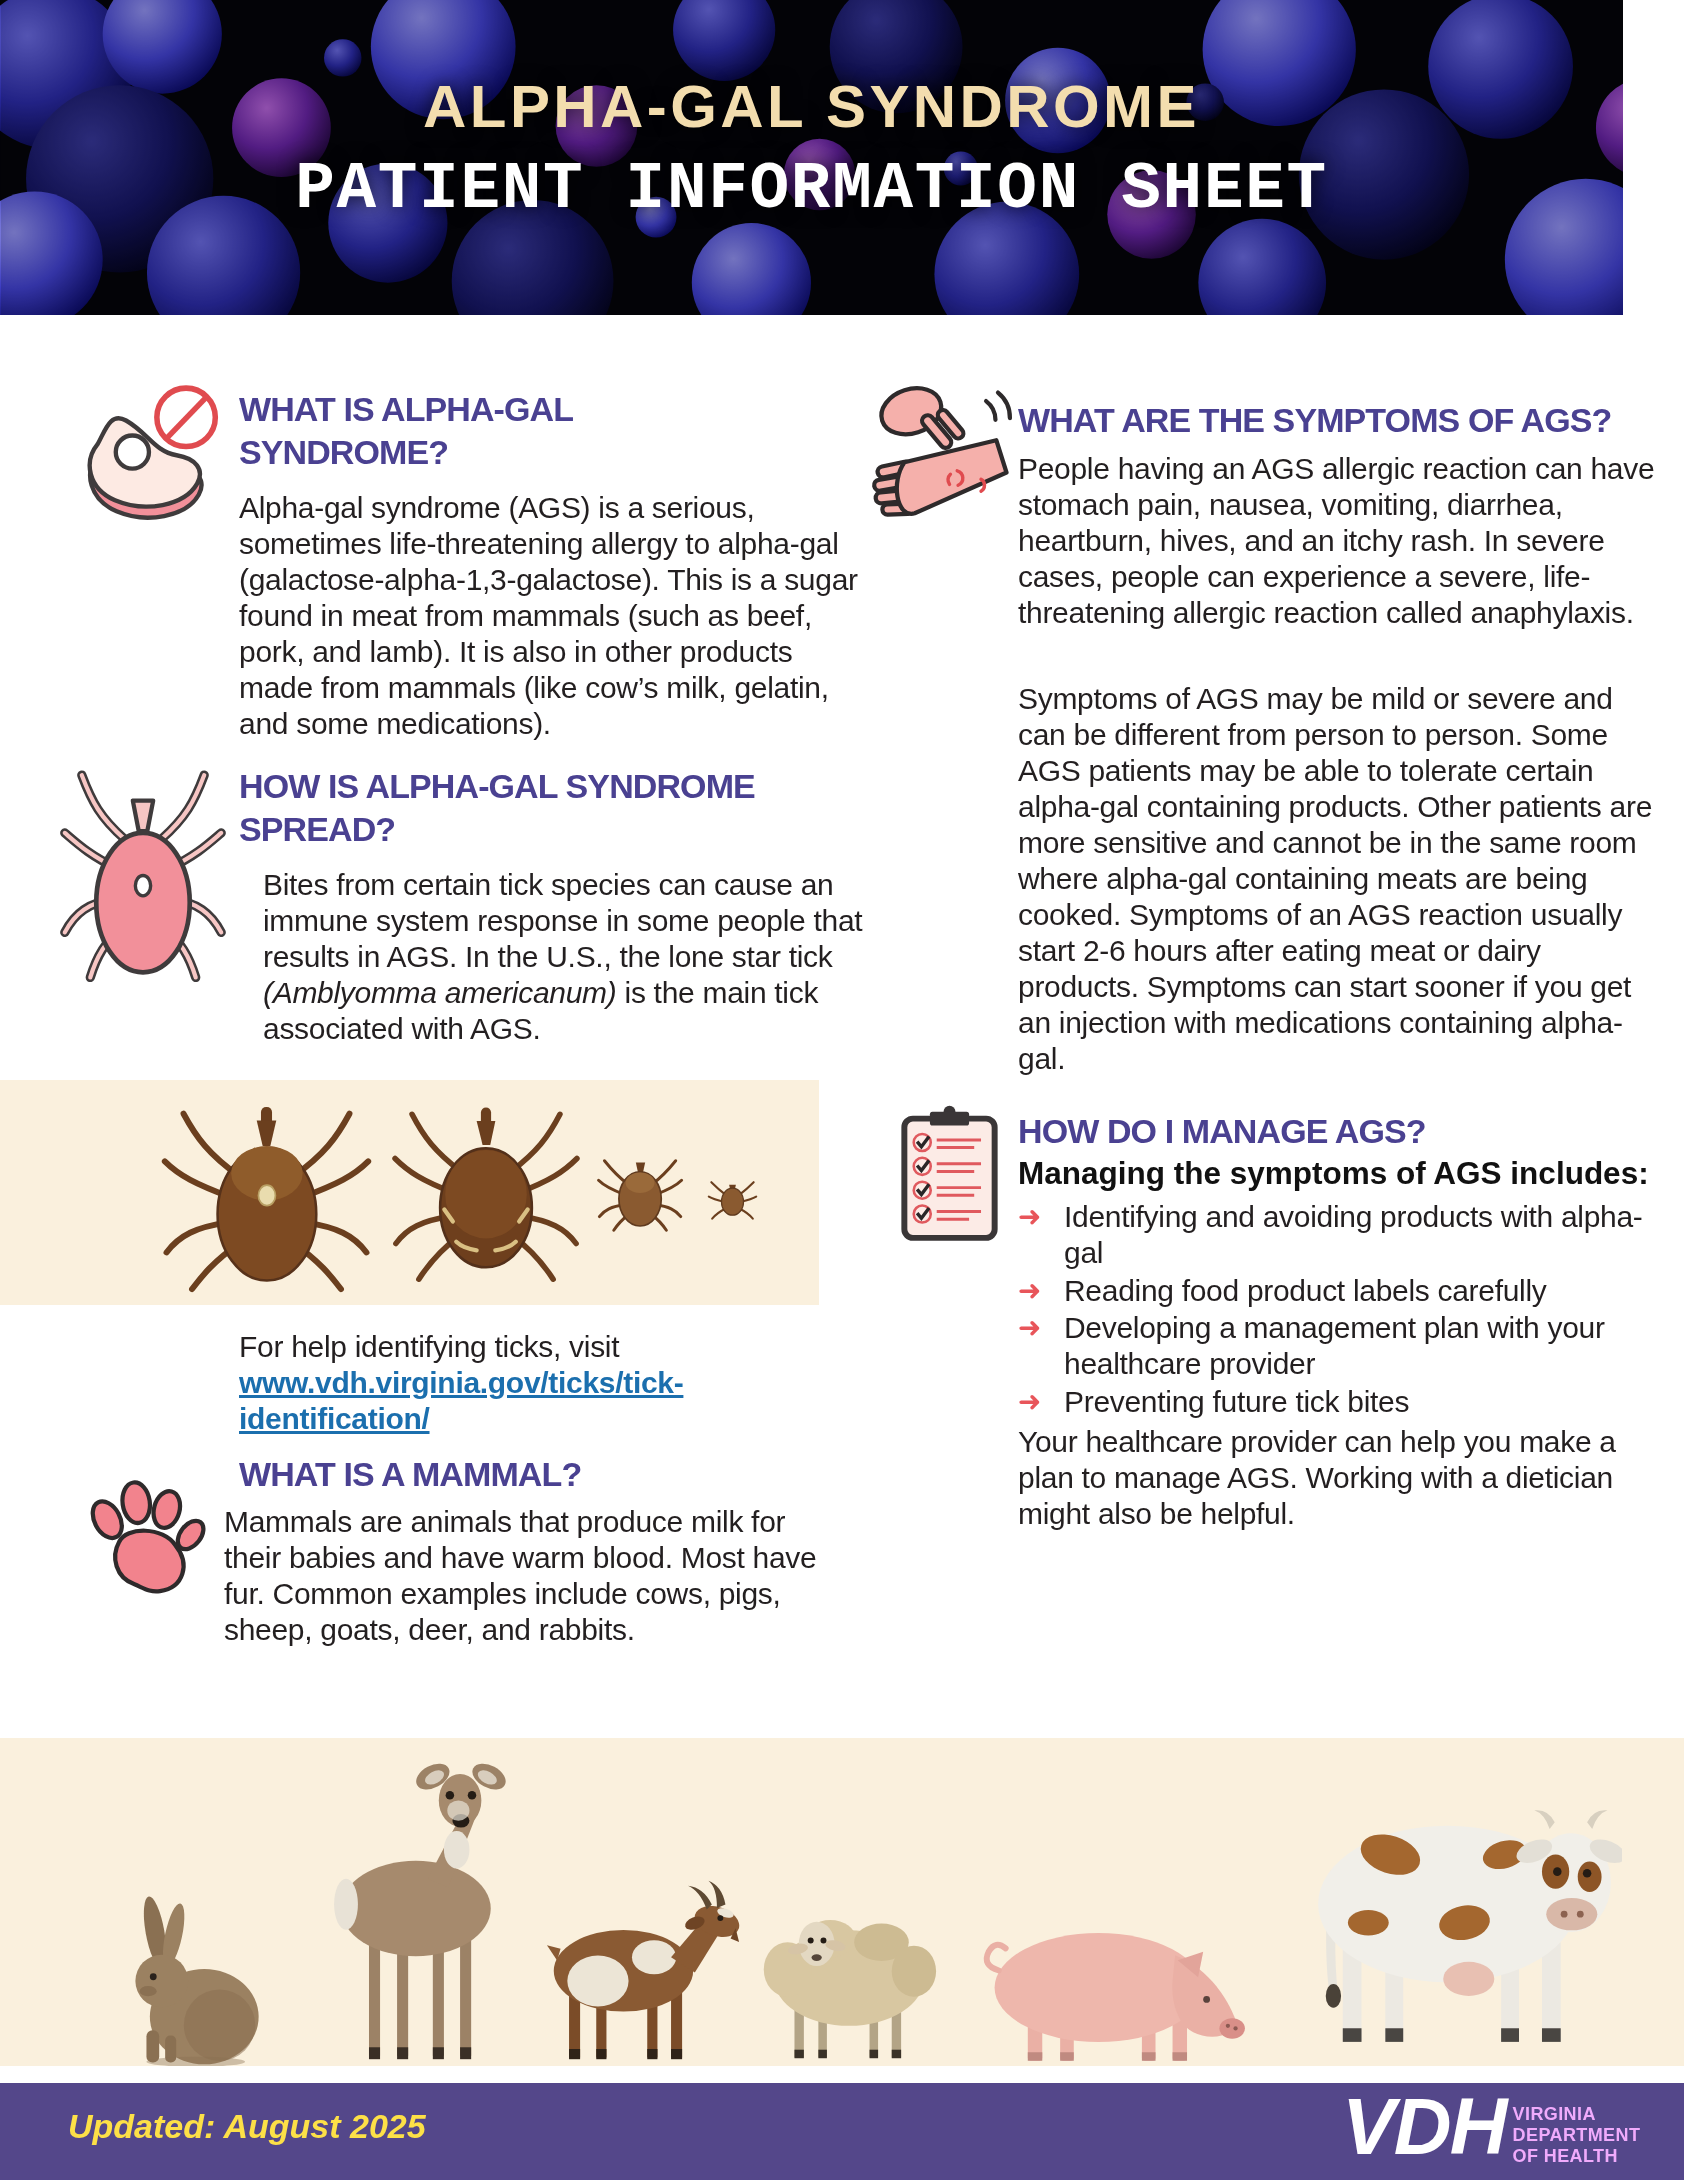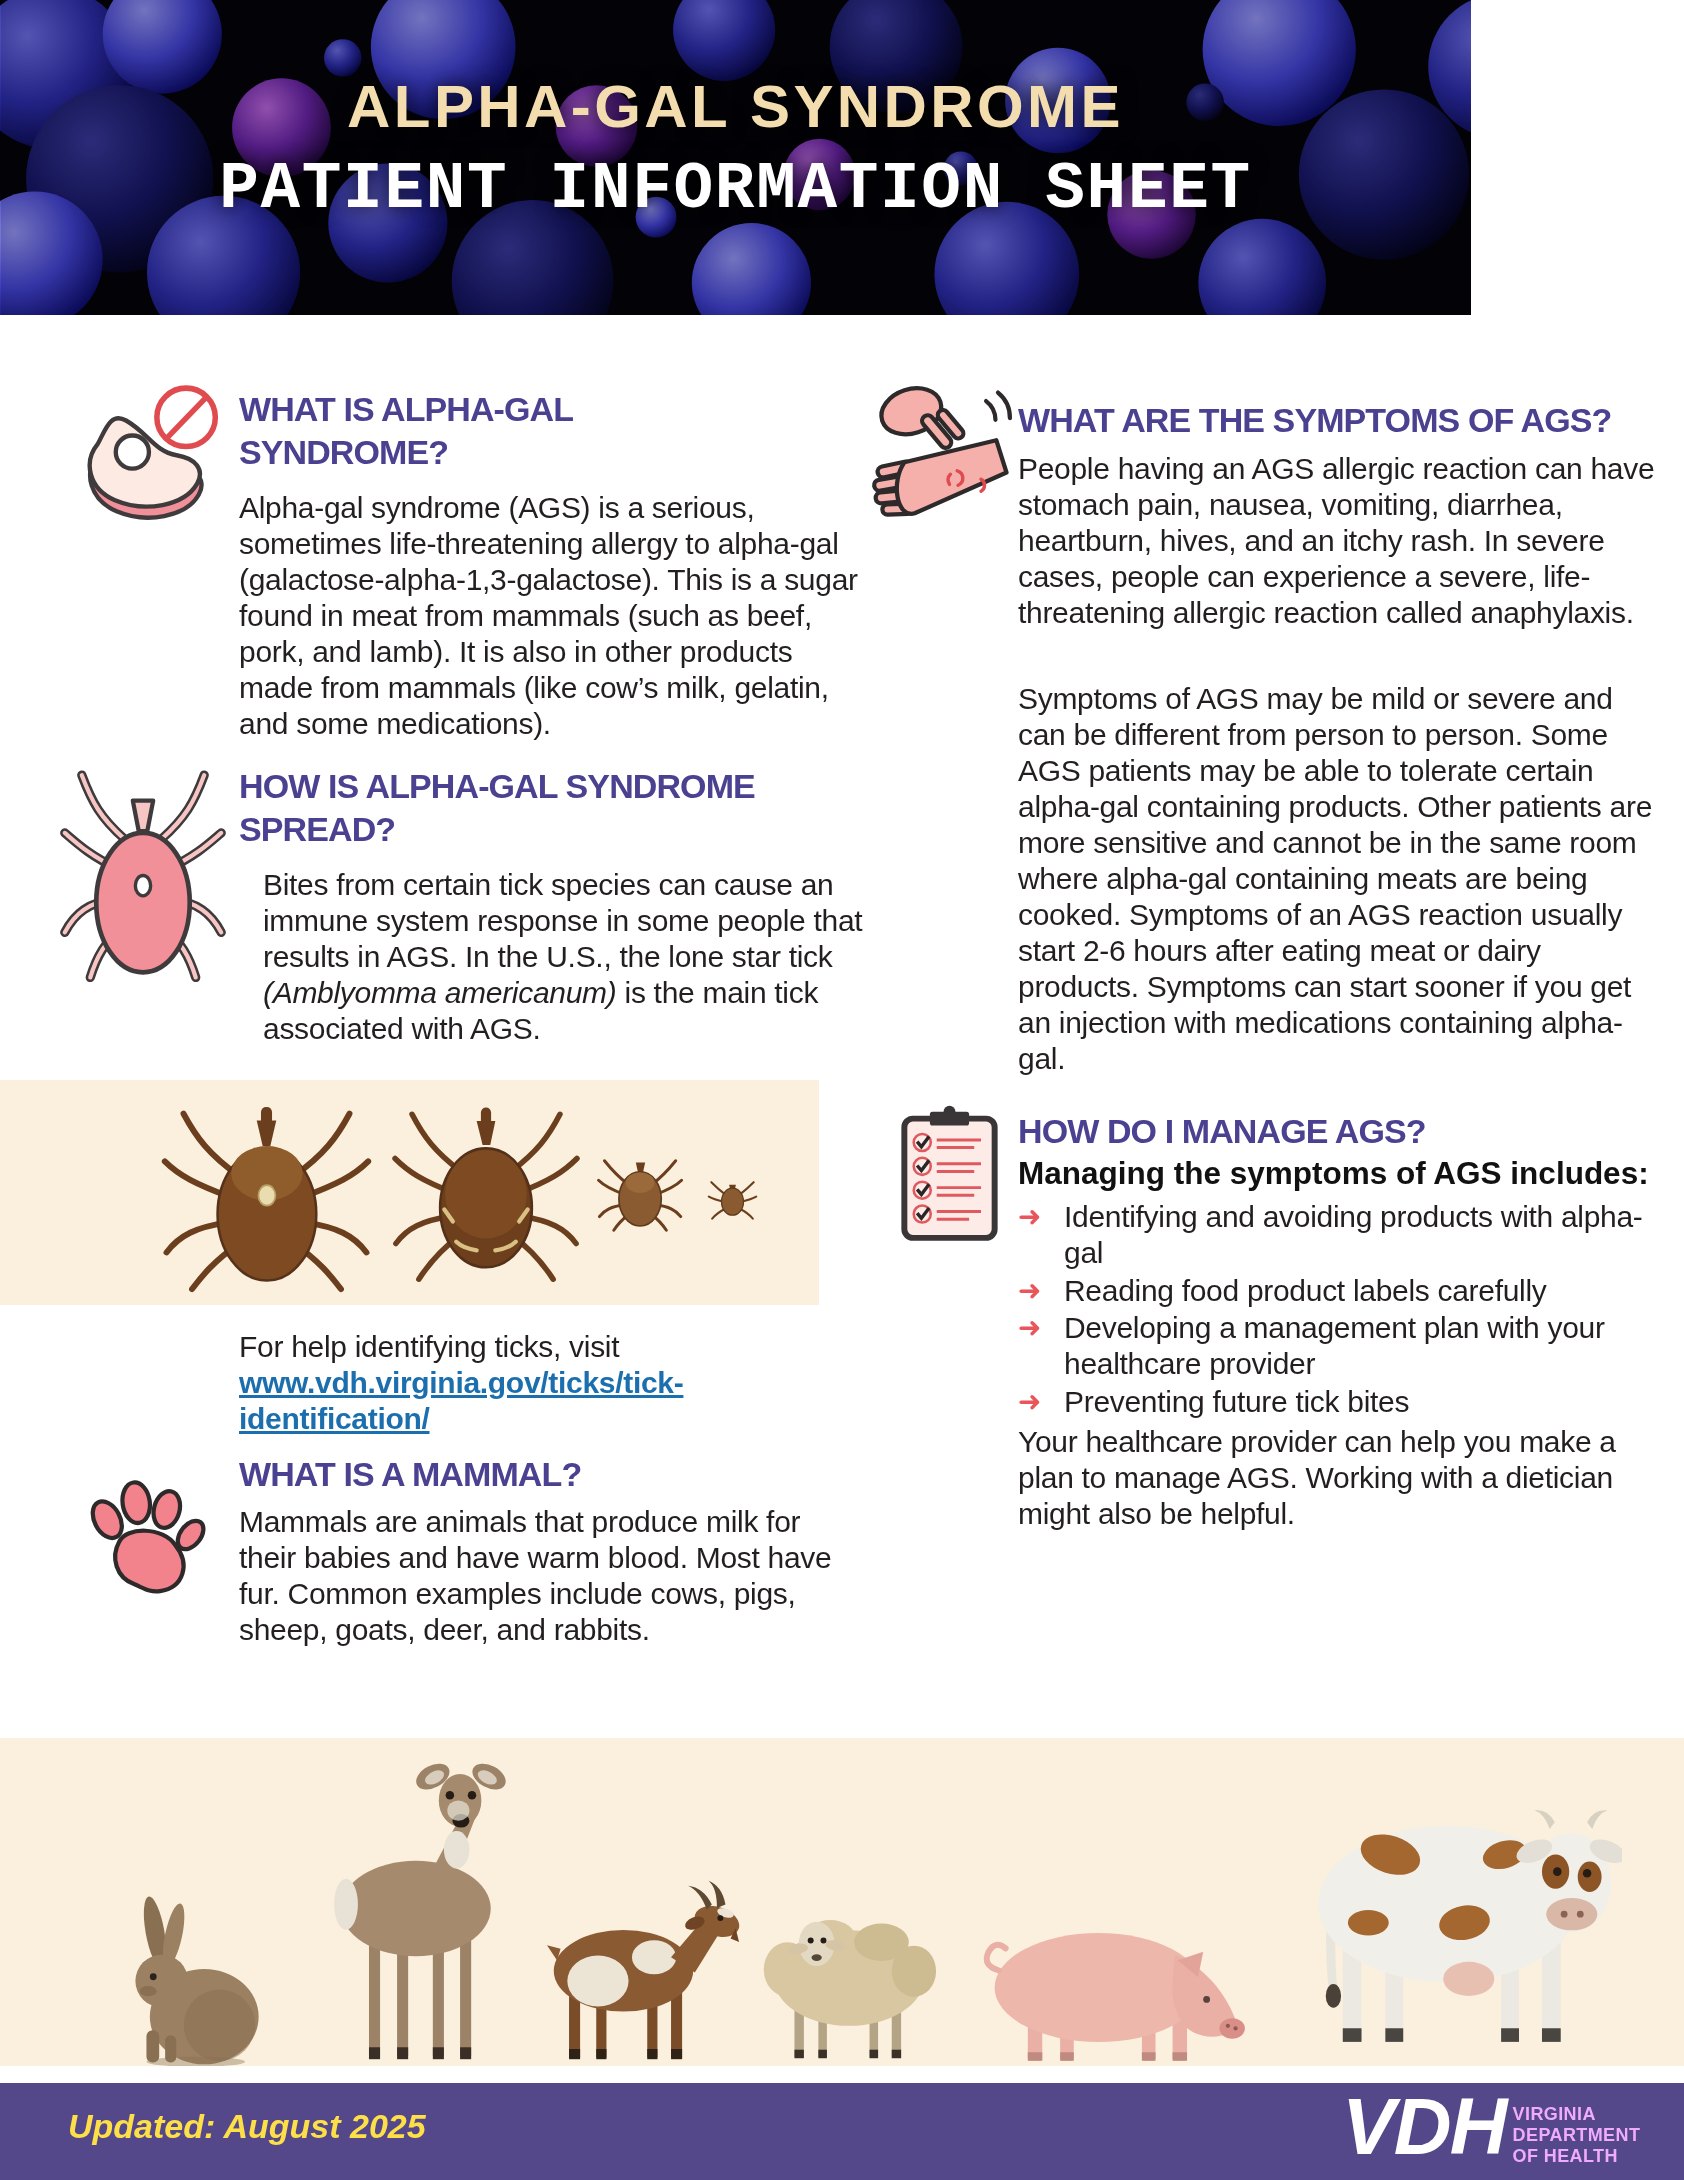--- a/index.html
+++ b/index.html
@@ -1,21 +1,21 @@
 <!DOCTYPE html>
 <html style="font-size:13.6px"><head>
 <meta charset="utf-8">
 <style>
   html,body{margin:0;padding:0;background:#ffffff;}
   .page{position:relative;width:1685px;height:2181px;background:#ffffff;overflow:hidden;
         font-family:"Liberation Sans","DejaVu Sans",sans-serif;color:#231f20;}
   .abs{position:absolute;}
 
   
-  .header{left:0;top:0;width:1471px;height:315px;background:#04040a;overflow:hidden;}
+  .header{left:0;top:0;width:1623px;height:315px;background:#04040a;overflow:hidden;}
   .header svg{position:absolute;left:0;top:0;}
   .title1{left:0;right:0;top:72px;text-align:center;font-size:60px;font-weight:bold;
           color:#f3ddae;letter-spacing:3.4px;text-shadow:0 0 19px rgba(0,0,0,.85);}
   .title2{left:0;right:0;top:152px;text-align:center;font-size:66px;font-weight:bold;
           color:#ffffff;letter-spacing:1.7px;text-shadow:0 0 19px rgba(0,0,0,.85);font-family:Liberation Mono, monospace;}
 
   
   .h2{font-size:34px;font-weight:bold;color:#4a4191;line-height:1.25;letter-spacing:-0.9px;}
   .body{font-size:30px;line-height:1.2;color:#231f20;letter-spacing:-0.3px;}
   .nowrap{white-space:nowrap;}
@@ -23,21 +23,21 @@
   .bold{font-weight:bold;}
   .italic{font-style:italic;}
 
   .sec-whatis-h{left:239px;top:388px;width:443px;}
   .sec-whatis-b{left:239px;top:490px;width:626px;}
   .sec-spread-h{left:239px;top:765px;width:596px;}
   .sec-spread-b{left:239px;top:867px;width:626px;margin-left:24px;}
   .tickband{left:0;top:1080px;width:819px;height:225px;background:#faf0dd;}
   .tickhelp{left:239px;top:1329px;width:596px;}
   .sec-mammal-h{left:239px;top:1453px;width:596px;}
-  .sec-mammal-b{left:239px;top:1504px;width:626px;}
+  .sec-mammal-b{left:224px;top:1504px;width:626px;}
 
   .sec-sym-h{left:1018px;top:399px;}
   .sec-sym-p1{left:1018px;top:451px;width:637px;}
   .sec-sym-p2{left:1018px;top:681px;width:641px;}
   .sec-man-h{left:1018px;top:1110px;}
   .sec-man-intro{left:1018px;top:1155px;width:656px;font-weight:bold;font-size:31.5px;color:#111;}
   .sec-man-bullets{left:1018px;top:1199px;width:652px;}
   .bullet{display:flex;gap:17px;margin-bottom:1.7px;}
   .bullet .arrow{color:#e8555a;font-size:28px;line-height:36px;flex:0 0 29px;}
   .bullet .btext{flex:1;font-size:30px;line-height:1.2;letter-spacing:-0.3px;}

